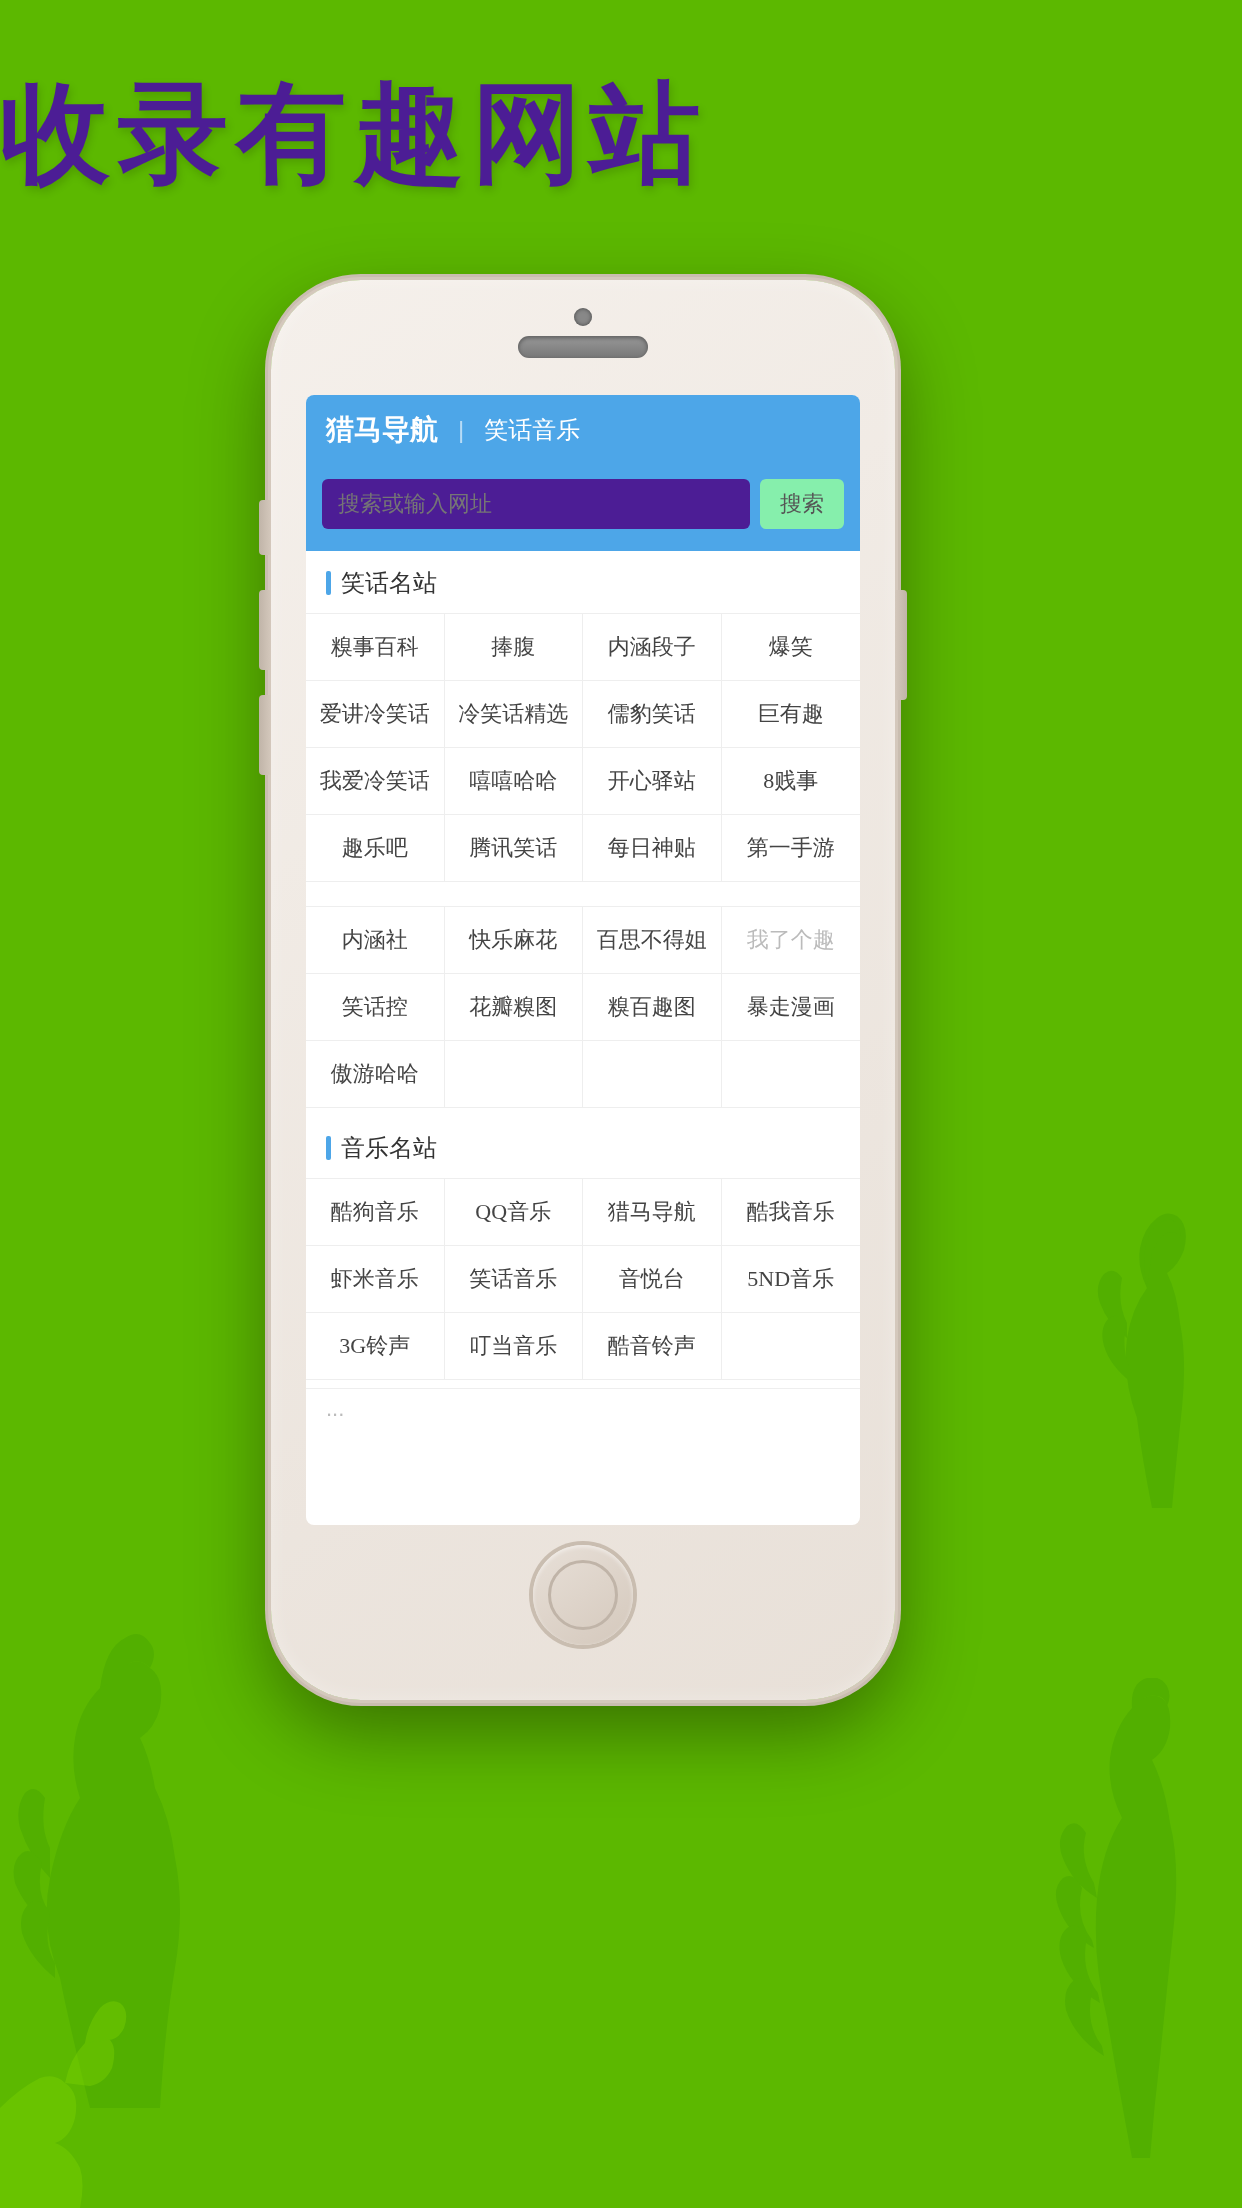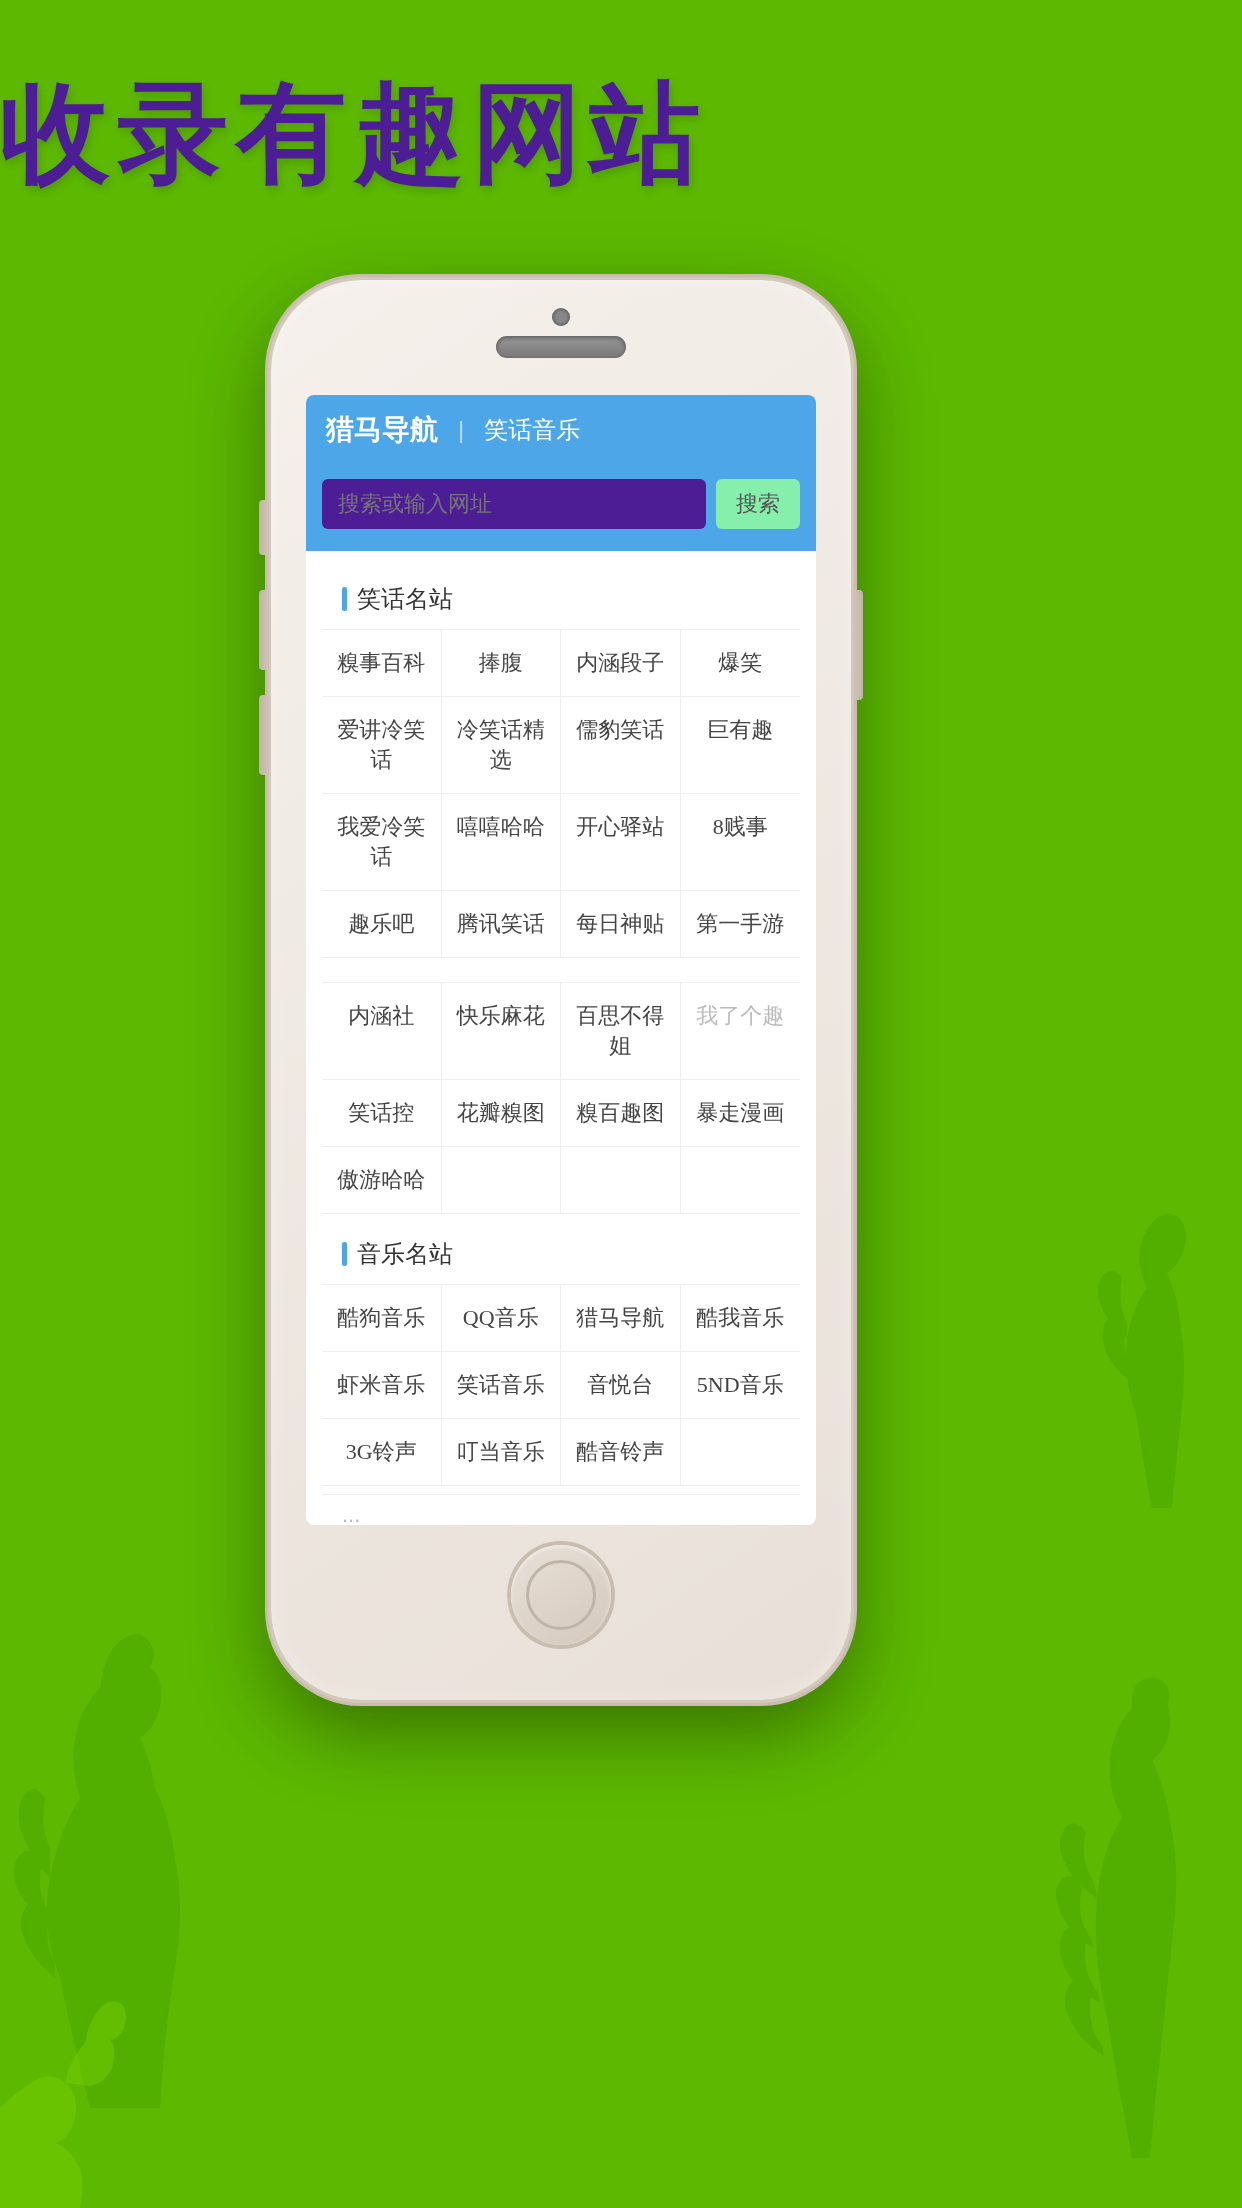--- a/index.html
+++ b/index.html
@@ -32,21 +32,21 @@
       position: absolute;
       top: 280px;
       left: 50%;
       transform: translateX(-50%);
       width: 700px;
       z-index: 20;
     }
 
     .phone {
       position: relative;
-      width: 580px;
+      width: 624px;
       height: 1420px;
       background: linear-gradient(145deg, #f5f0eb, #e8e0d8);
       border-radius: 90px;
       box-shadow:
         0 0 0 3px #d4c8bc,
         0 0 0 6px #c9bdb0,
         0 30px 80px rgba(0,0,0,0.4),
         inset 0 0 20px rgba(255,255,255,0.3);
     }
 
@@ -198,21 +198,21 @@
     }
 
     
     .blue-bar {
       height: 8px;
       background: #4da6e8;
     }
 
     
     .content {
-      padding: 16px;
+      padding: 0;
       overflow-y: auto;
     }
 
     
     .section {
       padding: 16px 0 8px 0;
     }
 
     .section-title {
       display: flex;

